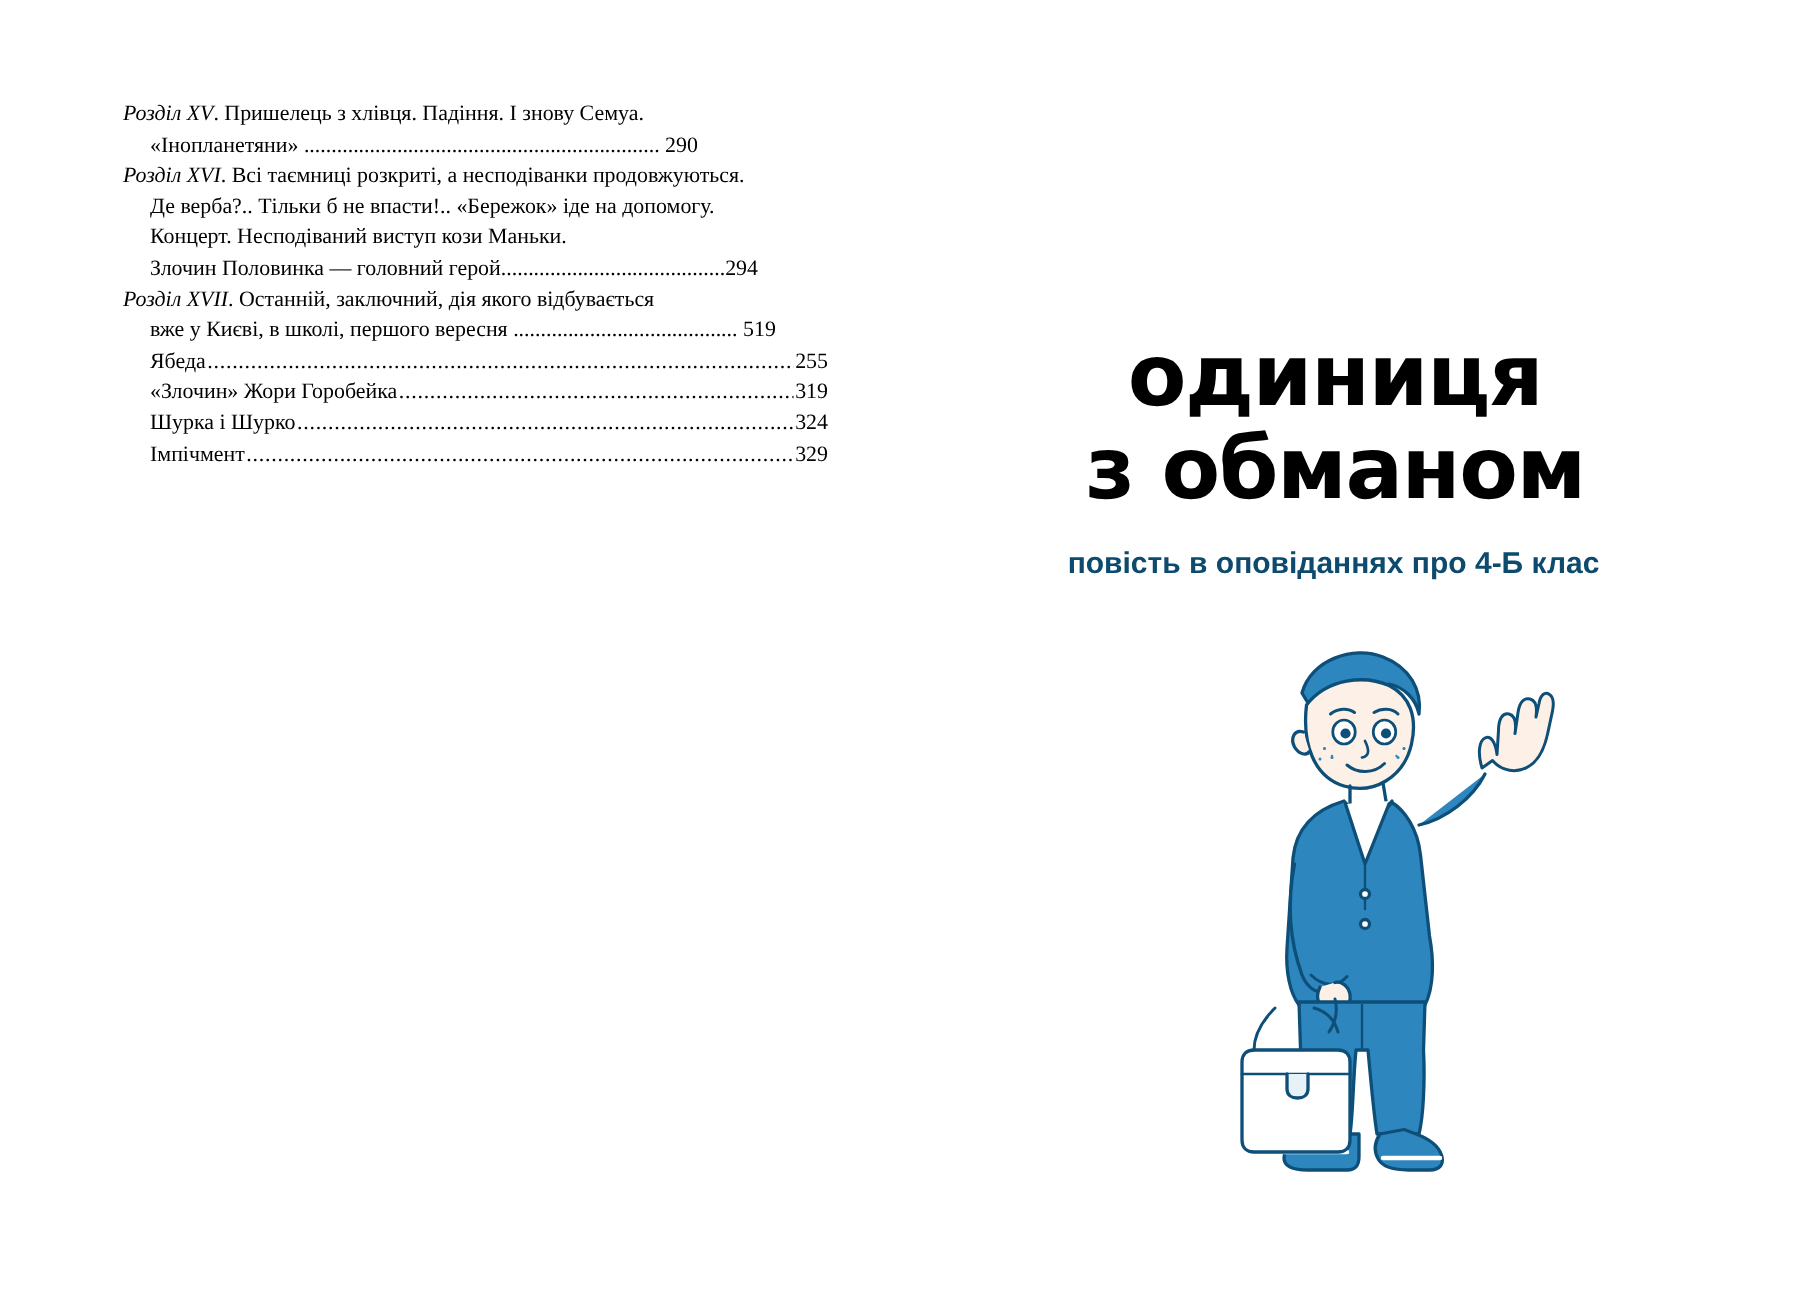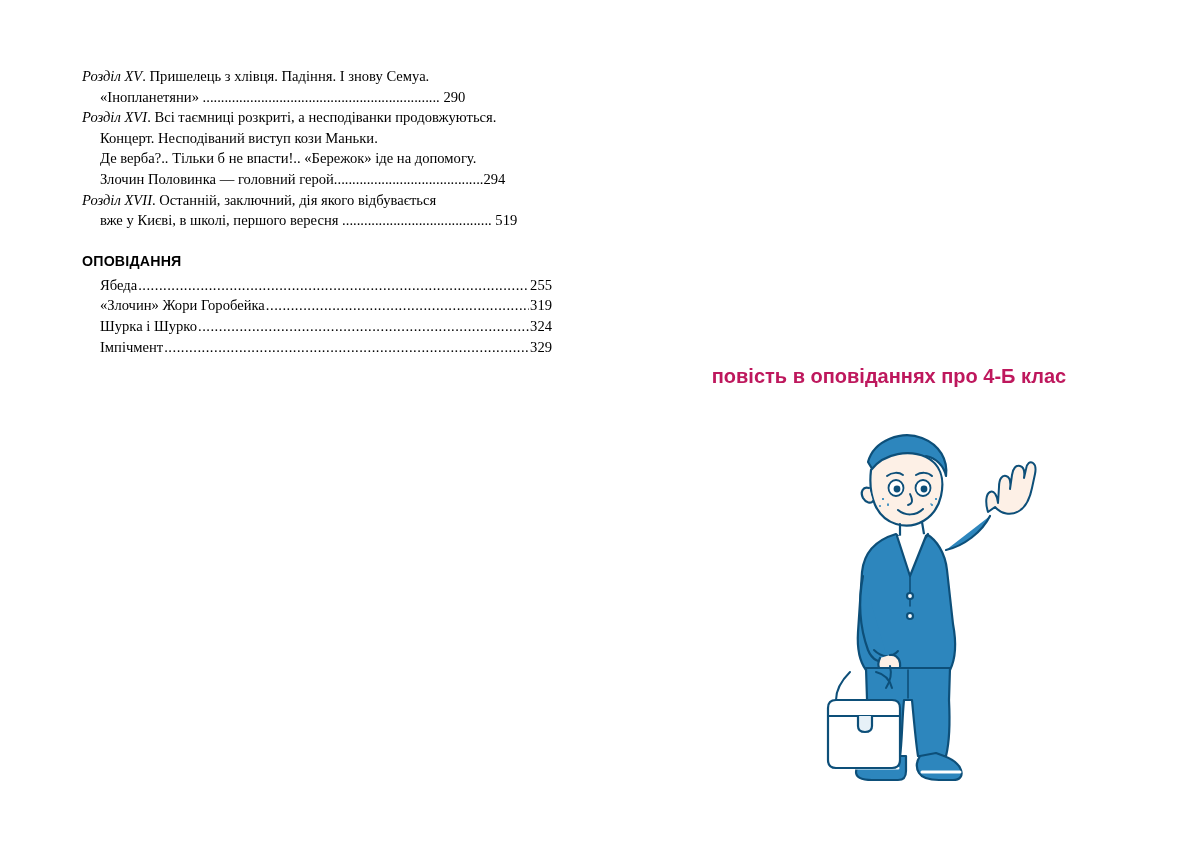--- a/index.html
+++ b/index.html
@@ -95,21 +95,21 @@
   }
   .cover-subtitle {
     position: absolute;
     left: 0;
     right: 22px;
     top: 365px;
     text-align: center;
     font-family: "Liberation Sans", sans-serif;
     font-weight: bold;
     font-size: 20px;
-    color: #be185d;
+    color: #0c4a6e;
   }
   .cover-art {
     position: absolute;
     left: 150px;
     top: 400px;
     width: 330px;
     height: 400px;
   }
 </style>
 </head>
@@ -119,30 +119,29 @@
   <div class="toc-inner">
 
     <div class="toc-line">
       <i>Розділ XV</i><span>. Пришелець з хлівця. Падіння. І знову Семуа.</span>
     </div>
     <div class="toc-line indent">«Інопланетяни» ................................................................. 290</div>
 
     <div class="toc-line">
       <i>Розділ XVI</i><span>. Всі таємниці розкриті, а несподіванки продовжуються.</span>
     </div>
+    <div class="toc-line indent">Де верба?.. Тільки б не впасти!.. «Бережок» іде на допомогу.</div>
     <div class="toc-line indent">Концерт. Несподіваний виступ кози Маньки.</div>
-    <div class="toc-line indent">Де верба?.. Тільки б не впасти!.. «Бережок» іде на допомогу.</div>
     <div class="toc-line indent">Злочин Половинка — головний герой.........................................294</div>
 
     <div class="toc-line">
       <i>Розділ XVII</i><span>. Останній, заключний, дія якого відбувається</span>
     </div>
     <div class="toc-line indent">вже у Києві, в школі, першого вересня ......................................... 519</div>
 
-    <div class="toc-section-head">ОПОВІДАННЯ</div>
 
     <div class="story-row">
       <span class="story-title">Ябеда</span>
       <span class="story-dots">................................................................................................................</span>
       <span class="story-page">255</span>
     </div>
     <div class="story-row">
       <span class="story-title">«Злочин» Жори Горобейка</span>
       <span class="story-dots">................................................................................................................</span>
       <span class="story-page">319</span>
@@ -156,20 +155,24 @@
       <span class="story-title">Імпічмент</span>
       <span class="story-dots">................................................................................................................</span>
       <span class="story-page">329</span>
     </div>
 
   </div>
 </div>
 
 <div class="cover-page">
 
+  <div class="cover-title">
+    <span class="line1">одиниця</span>
+    <span class="line2">з обманом</span>
+  </div>
 
   <div class="cover-subtitle">повість в оповіданнях про 4-Б клас</div>
 
   <div class="cover-art">
     <svg viewBox="0 0 330 400" width="330" height="400" xmlns="http://www.w3.org/2000/svg">
       <g fill="none" stroke="#0d4f79" stroke-width="2.2" stroke-linecap="round" stroke-linejoin="round">
 
         <path d="M196 150 C214 146 232 132 240 116" stroke="#0d4f79" fill="#2d86bd"></path>
 
         <g>

